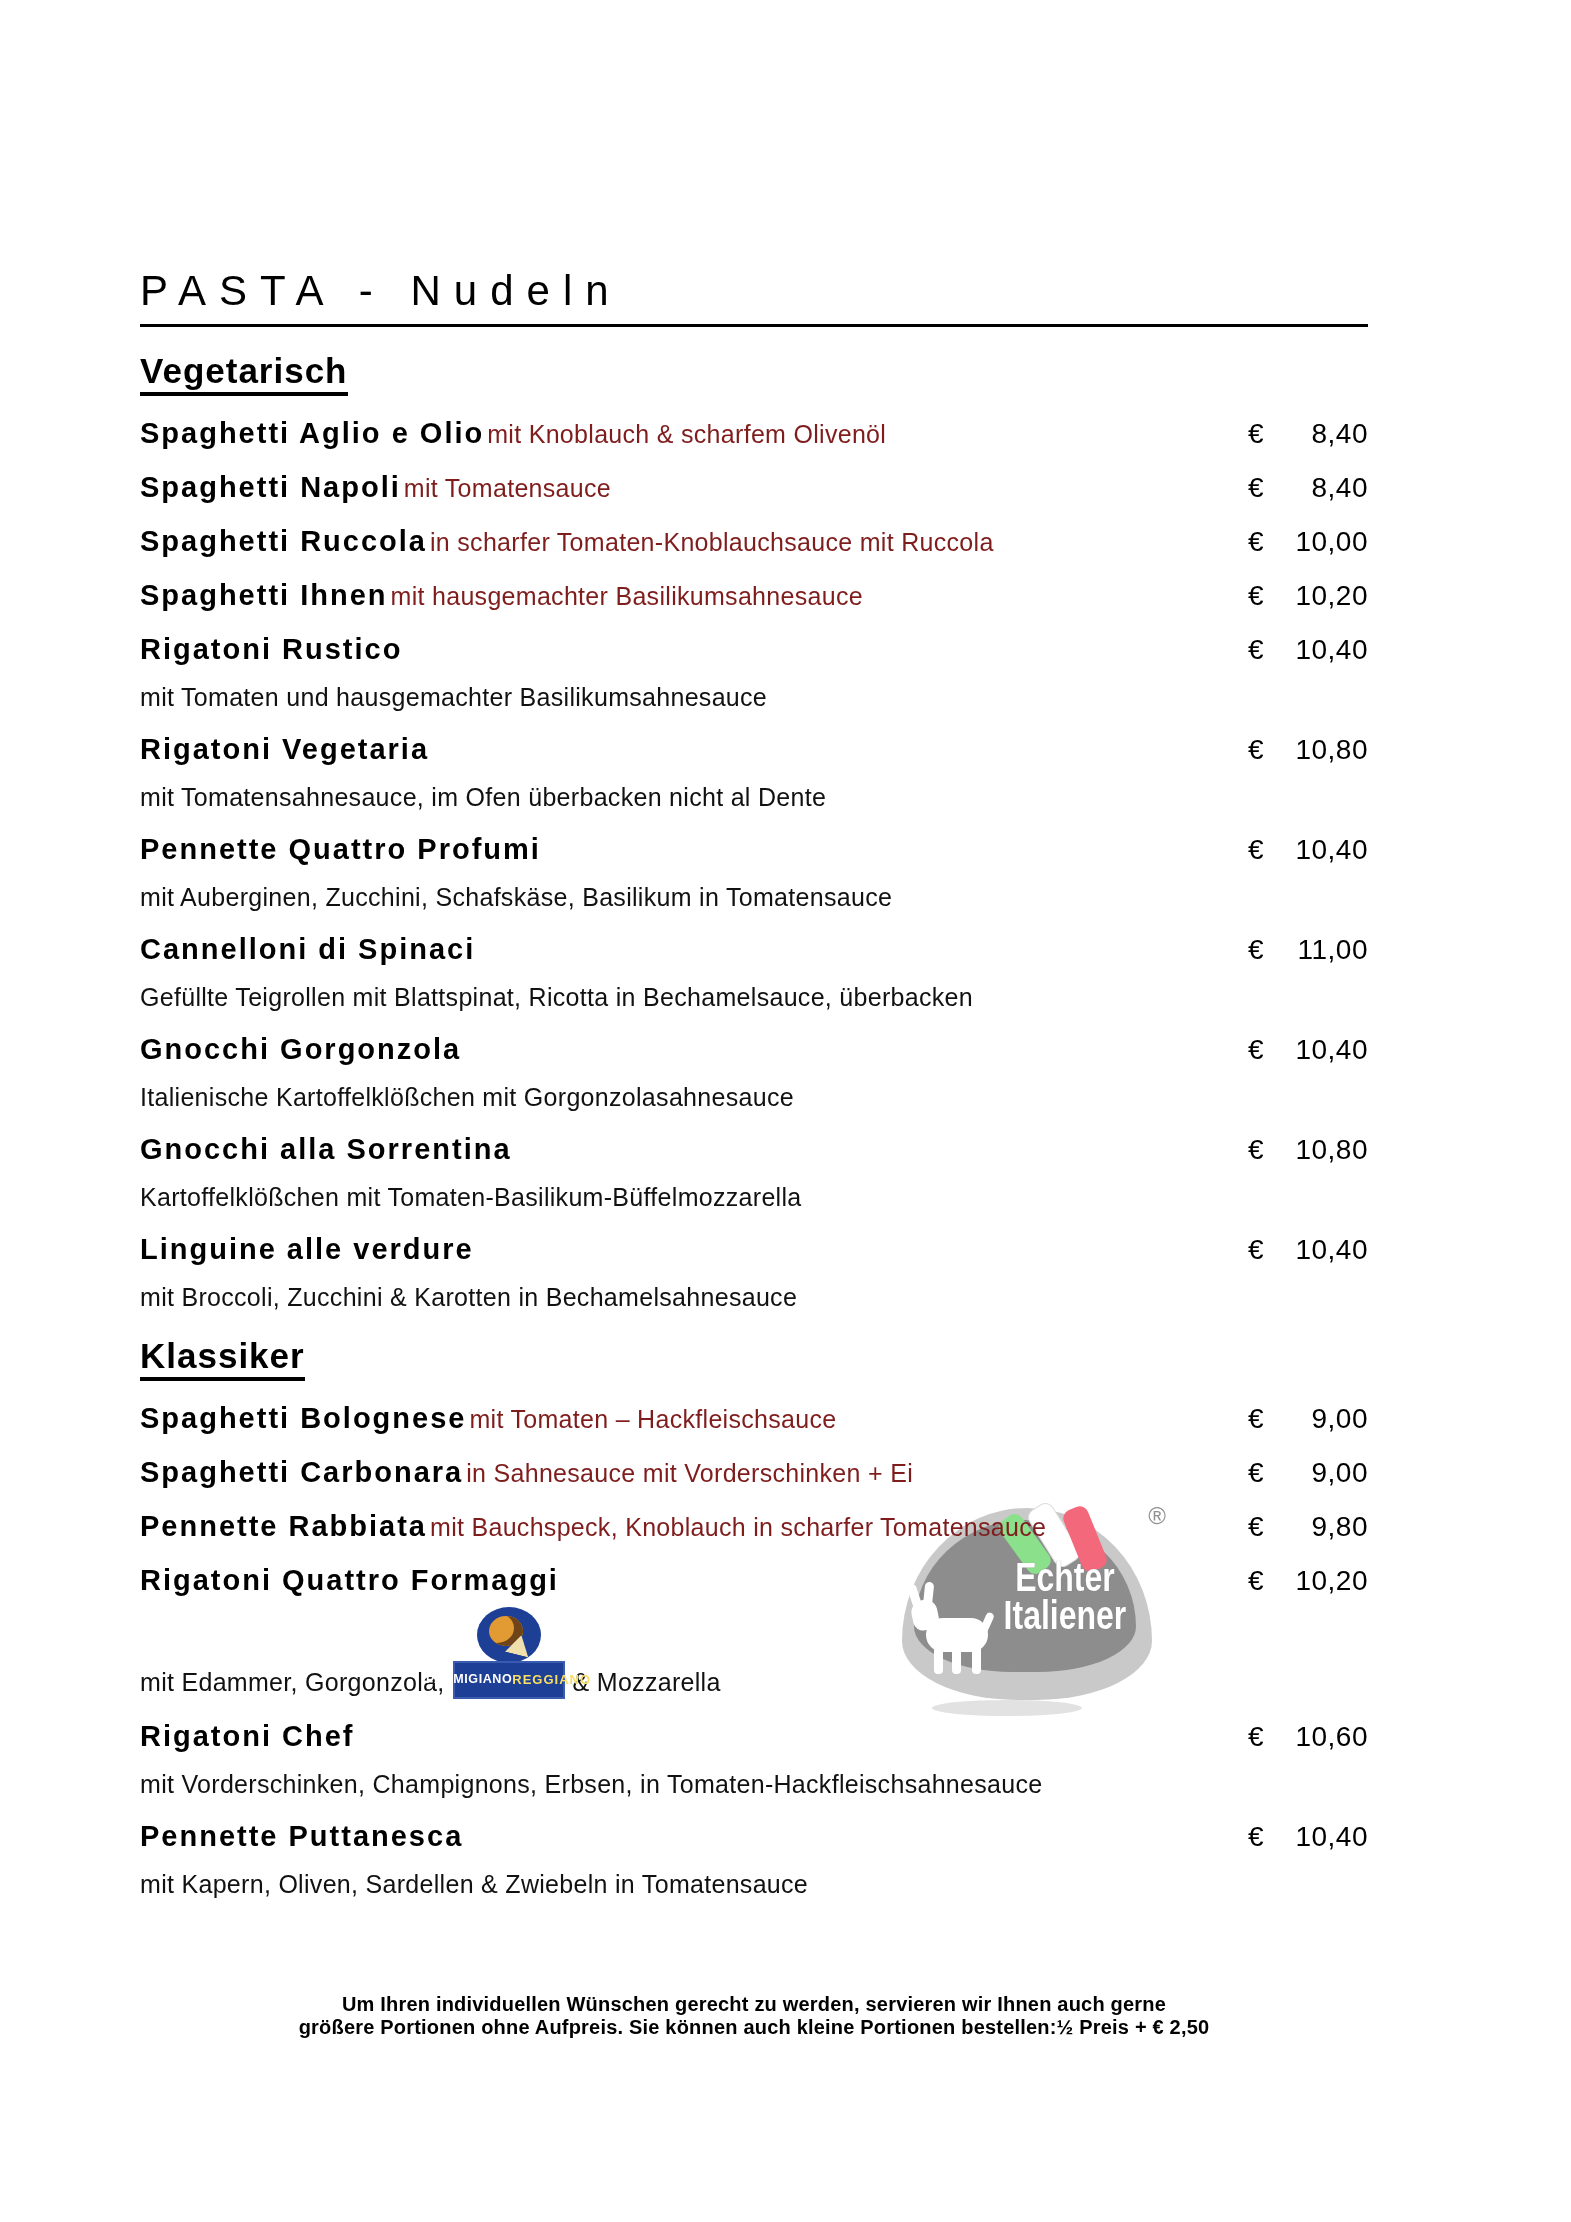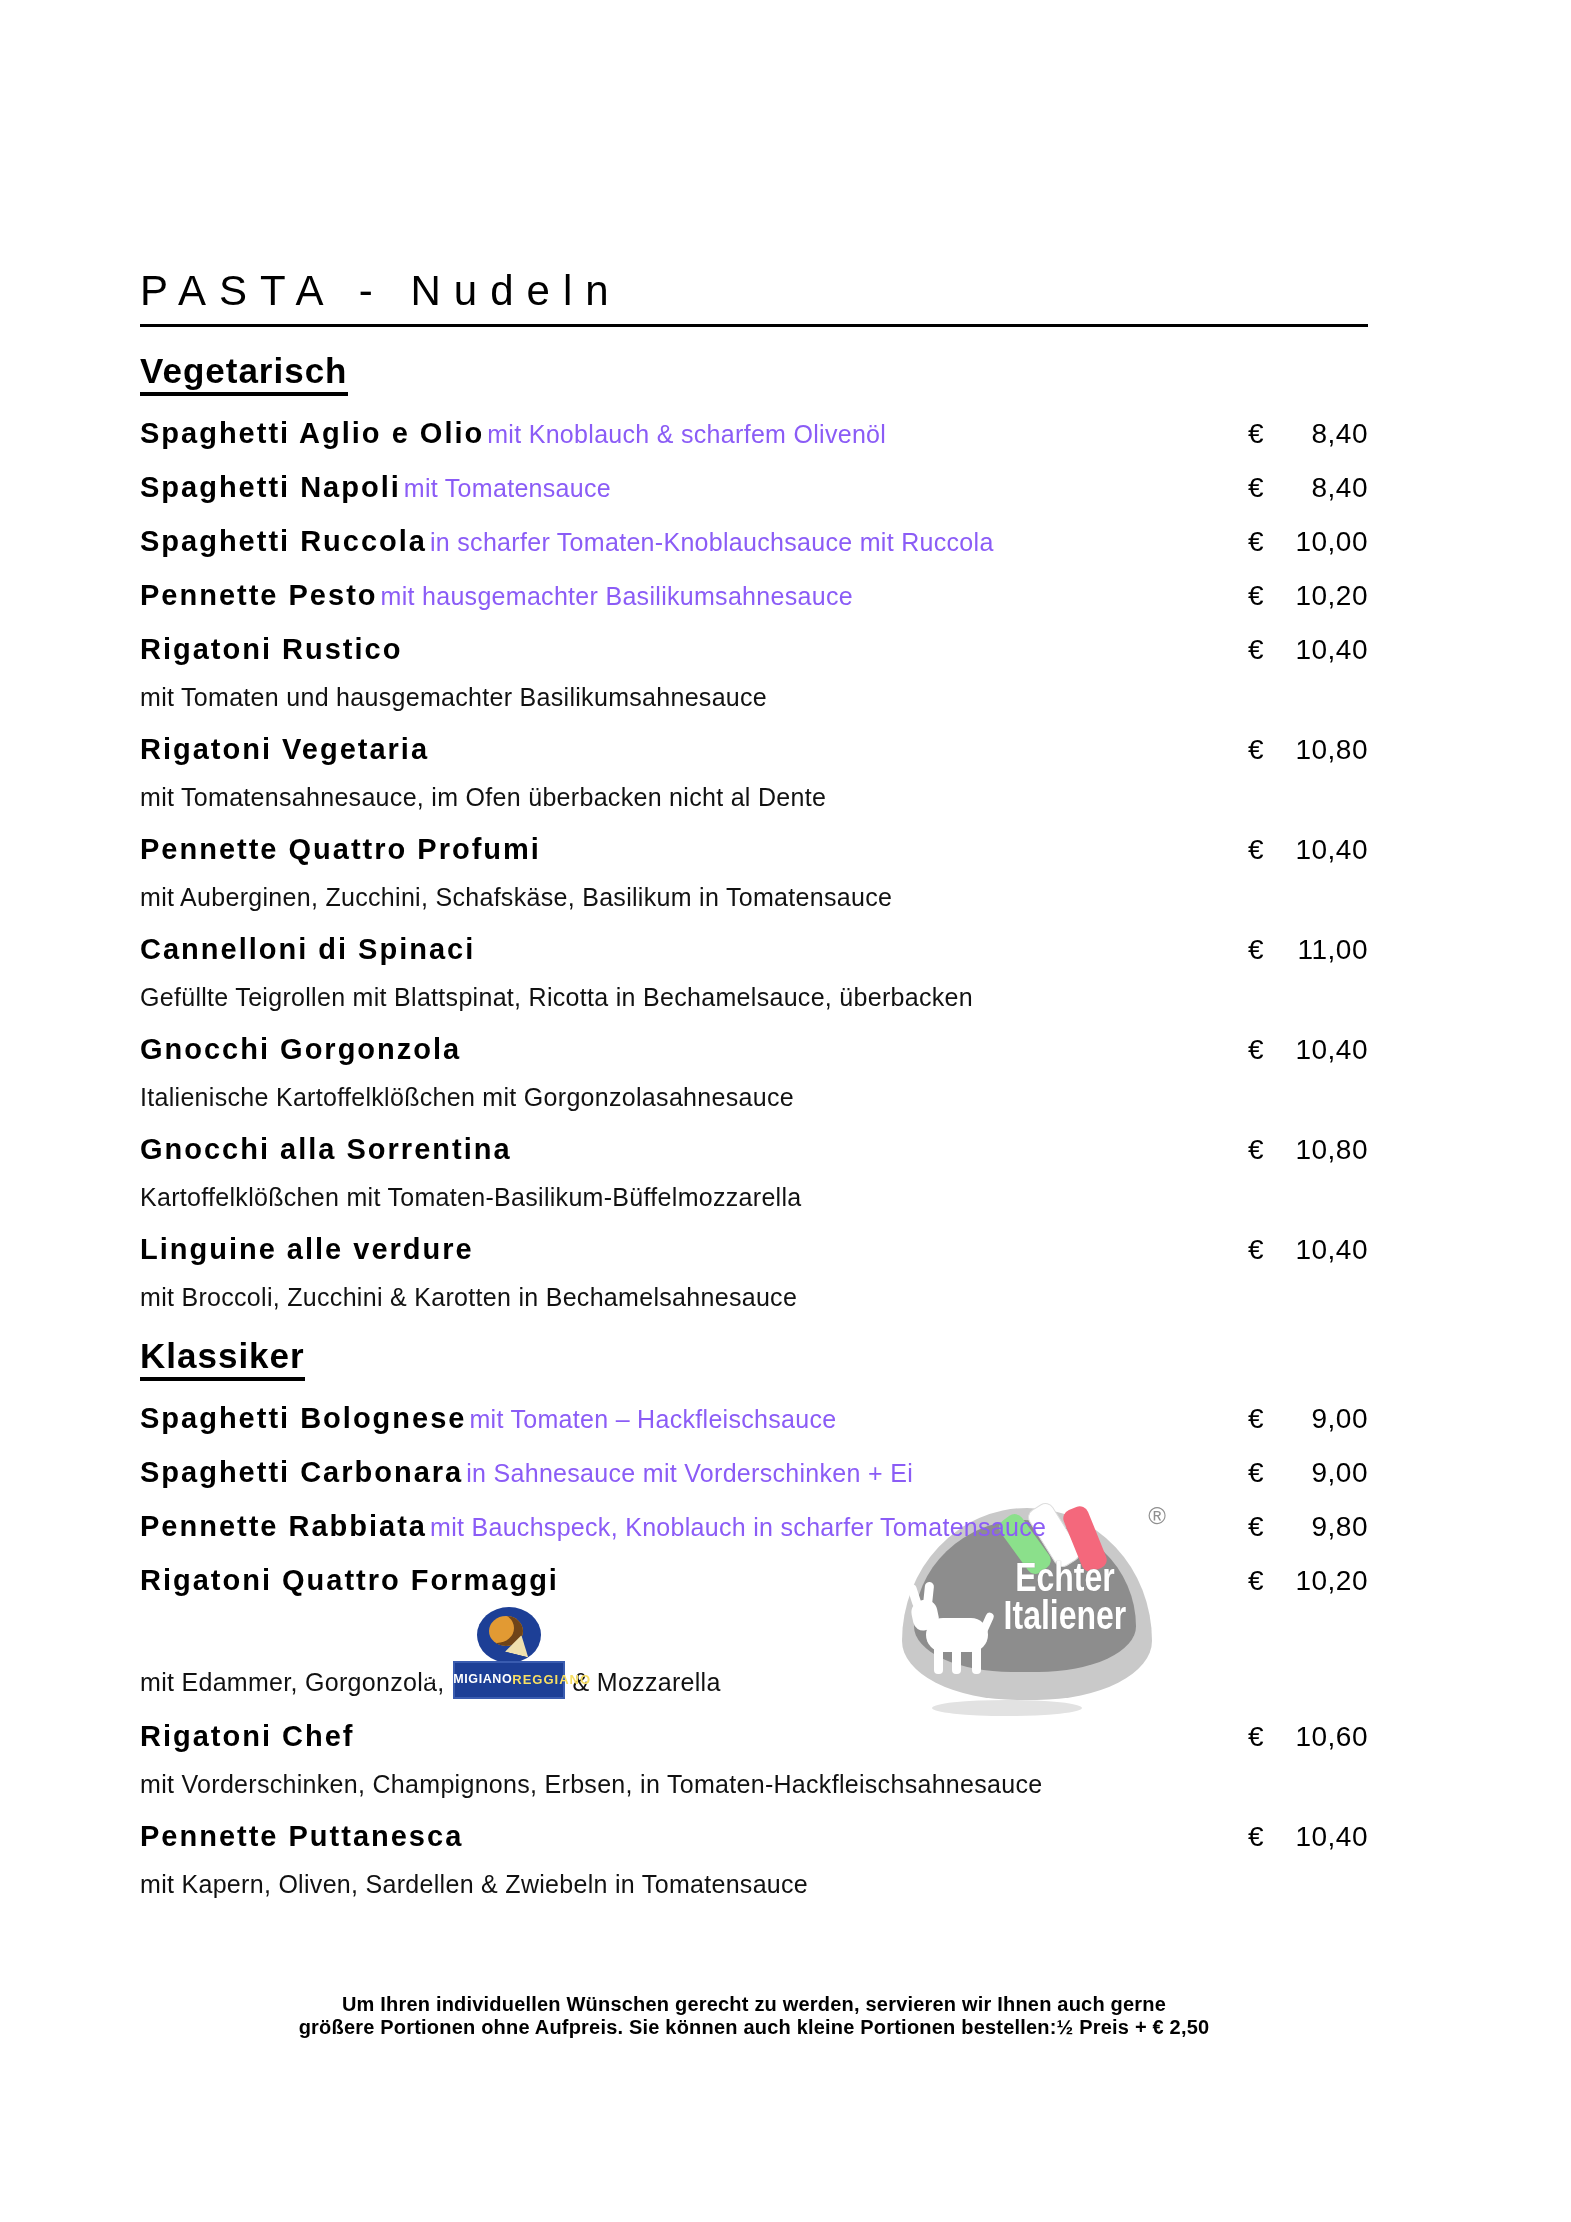--- a/index.html
+++ b/index.html
@@ -28,21 +28,21 @@
   .section-items{margin-top:8px;}
 
   .item{position:relative;margin-top:21px;}
   .item-row{
     position:relative;z-index:1;
     display:flex;align-items:baseline;gap:3px;
   }
   .item-name{
     font-size:29px;font-weight:bold;letter-spacing:2px;white-space:nowrap;
   }
-  .item-desc-inline{font-size:25px;letter-spacing:0.3px;white-space:nowrap;color:#8b5cf6;}
+  .item-desc-inline{font-size:25px;letter-spacing:0.3px;white-space:nowrap;color:#7f1d1d;}
   .spacer{flex:1;}
   .price{
     flex:none;width:120px;display:flex;justify-content:space-between;
     font-size:28px;letter-spacing:0.5px;
   }
   .item-desc-below{
     position:relative;z-index:1;
     font-size:25px;letter-spacing:0.3px;margin-top:17px;color:#111;
   }
   .item-desc-below.parts{display:flex;align-items:flex-end;gap:8px;margin-top:10px;}
@@ -177,21 +177,21 @@
       <span class="price">
         <span class="cur">€</span>
         <span class="amt">10,00</span>
       </span>
     </div>
 
   </div>
 
   <div class="item">
     <div class="item-row">
-      <span class="item-name">Pennette Pesto</span>
+      <span class="item-name">Spaghetti Ihnen</span>
       <span class="item-desc-inline">mit hausgemachter Basilikumsahnesauce</span>
       <span class="spacer"></span>
       <span class="price">
         <span class="cur">€</span>
         <span class="amt">10,20</span>
       </span>
     </div>
 
   </div>
 

